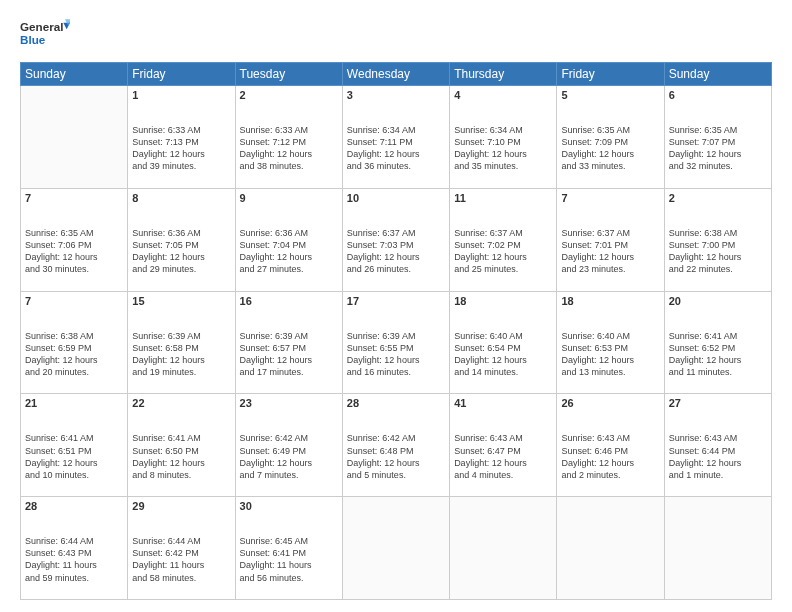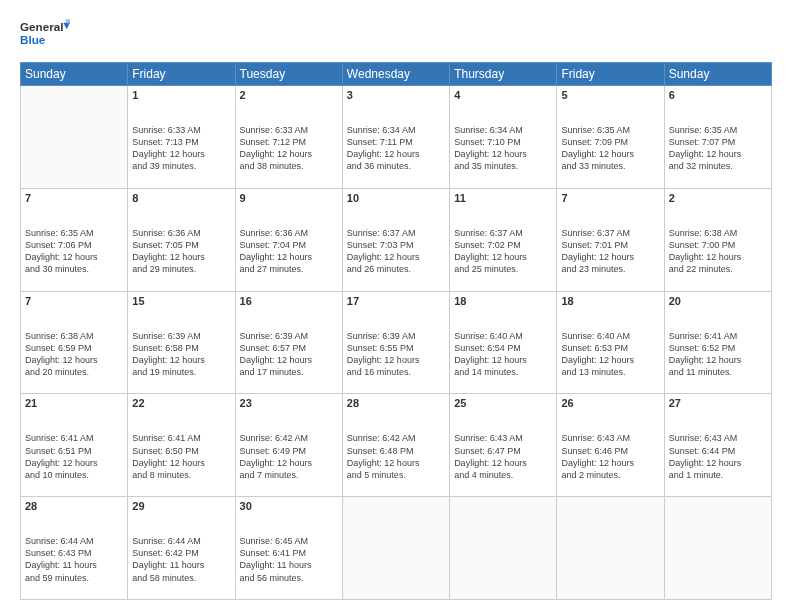--- a/index.html
+++ b/index.html
@@ -289,21 +289,21 @@
 and 7 minutes.</div>
           </td>
           <td>
             <span class="day-num">28</span>
             <div class="day-info" style="white-space: pre-line;">Sunrise: 6:42 AM
 Sunset: 6:48 PM
 Daylight: 12 hours
 and 5 minutes.</div>
           </td>
           <td>
-            <span class="day-num">25</span>
+            <span class="day-num">41</span>
             <div class="day-info" style="white-space: pre-line;">Sunrise: 6:43 AM
 Sunset: 6:47 PM
 Daylight: 12 hours
 and 4 minutes.</div>
           </td>
           <td>
             <span class="day-num">26</span>
             <div class="day-info" style="white-space: pre-line;">Sunrise: 6:43 AM
 Sunset: 6:46 PM
 Daylight: 12 hours

